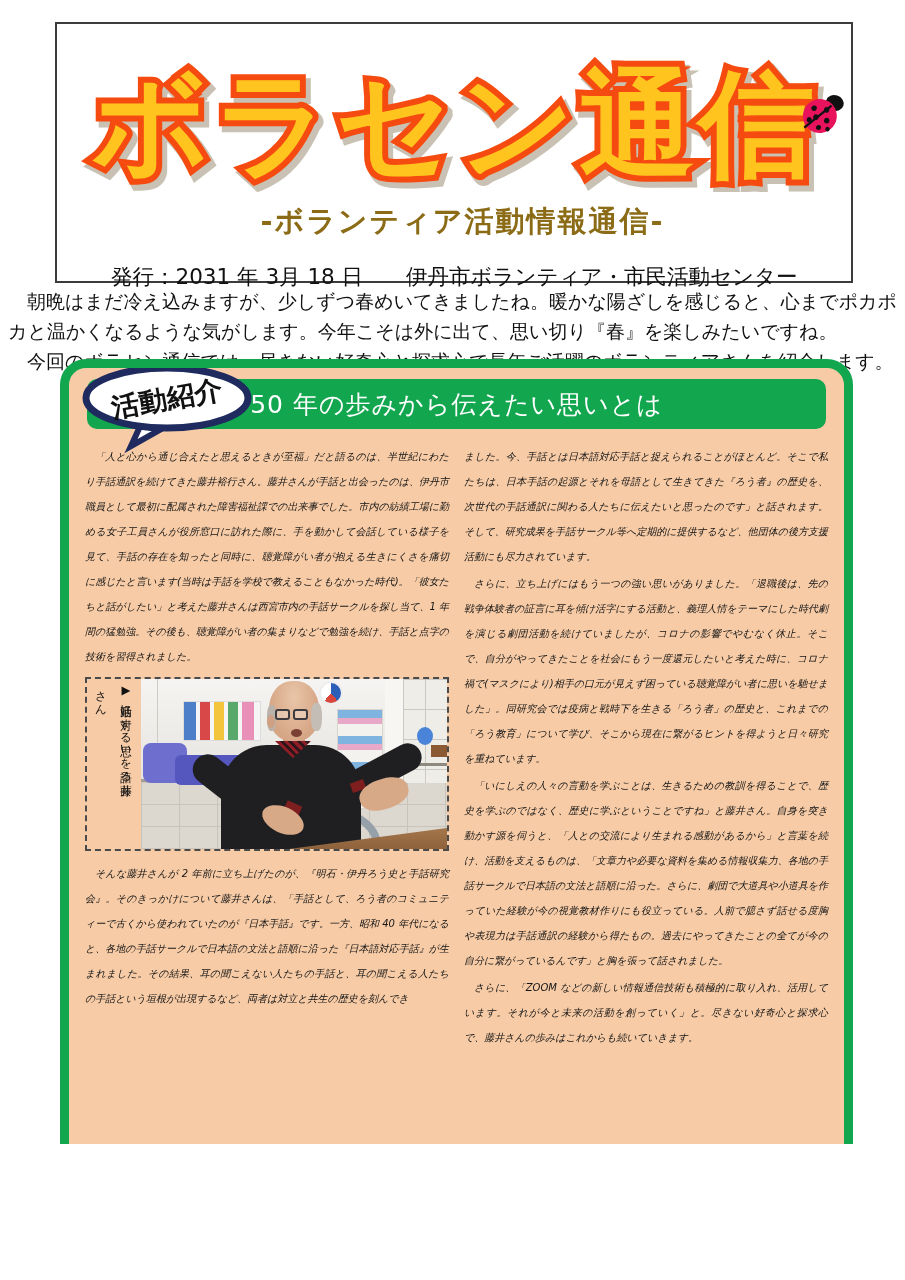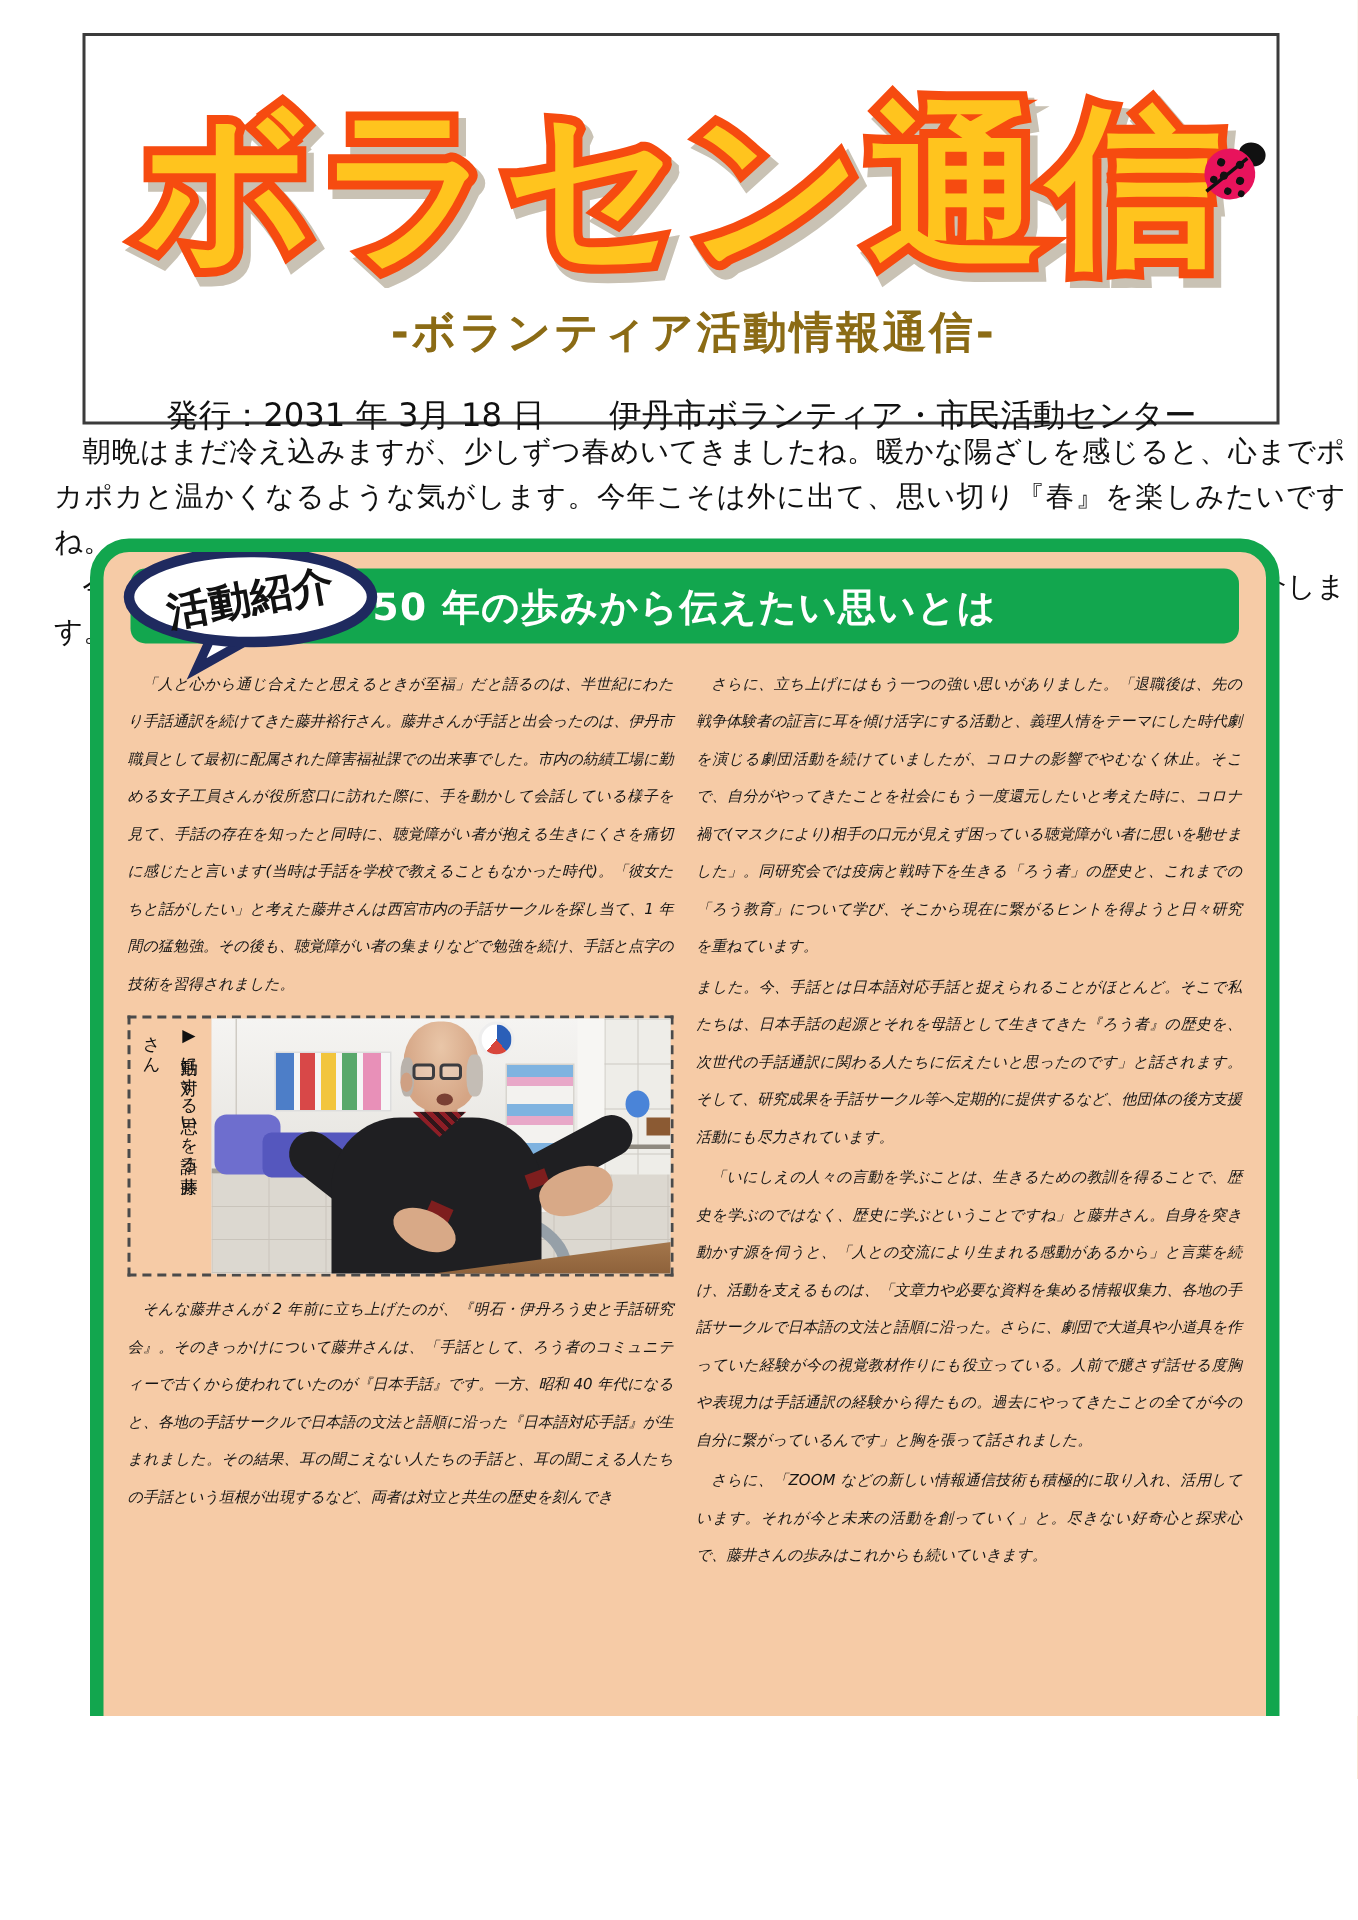--- a/index.html
+++ b/index.html
@@ -31,34 +31,34 @@
   .issue-line {
     position:absolute; left:54px; top:238px; width:720px;
     font-size:21.5px; color:#111;
   }
 
   
   .intro {
     position:absolute; left:8px; top:286px; width:889px;
     font-size:19px; line-height:30px; text-align:justify; color:#111;
   }
-  .intro p { text-indent:1em;margin-left:28px; }
+  .intro p { text-indent:1em; }
 
   
   .feature {
     position:absolute; left:60px; top:359px; width:793px; height:896px;
     border:9px solid #12a64e; border-radius:26px; background:#f6cba6;
     padding:0 16px; overflow:hidden;
   }
   .feature-bar {
     margin:11px 2px 0 2px; height:50px; background:#12a64e; border-radius:10px;
     display:flex; align-items:center; justify-content:center;
   }
   .feature-heading {
-    color:#ffffff; font-weight:bold; font-size:25px; letter-spacing:1px;
+    color:#ffffff; font-weight:normal; font-size:25px; letter-spacing:1px;
   }
   .badge { position:absolute; left:8px; top:-6px; width:182px; height:92px; z-index:5; }
   .badge-text { font-weight:bold; fill:#111; font-size:27px; }
 
   .columns { display:flex; gap:15px; margin-top:15px; }
   .col { width:calc(50% - 7.5px); }
   .body-p {
     font-size:10px; line-height:25px; text-align:justify; color:#141414;
     text-indent:1em; margin-bottom:2px;font-style:italic;
   }
@@ -222,22 +222,22 @@
             <div class="ph-hand-l"></div>
             <div class="ph-hand-r"></div>
             <div class="ph-desk"></div>
           </div>
         </figure>
 
         <p class="body-p">そんな藤井さんが 2 年前に立ち上げたのが、『明石・伊丹ろう史と手話研究会』。そのきっかけについて藤井さんは、「手話として、ろう者のコミュニティーで古くから使われていたのが『日本手話』です。一方、昭和 40 年代になると、各地の手話サークルで日本語の文法と語順に沿った『日本語対応手話』が生まれました。その結果、耳の聞こえない人たちの手話と、耳の聞こえる人たちの手話という垣根が出現するなど、両者は対立と共生の歴史を刻んでき</p>
       </div>
 
       <div class="col">
+        <p class="body-p noindent">ました。今、手話とは日本語対応手話と捉えられることがほとんど。そこで私たちは、日本手話の起源とそれを母語として生きてきた『ろう者』の歴史を、次世代の手話通訳に関わる人たちに伝えたいと思ったのです」と話されます。そして、研究成果を手話サークル等へ定期的に提供するなど、他団体の後方支援活動にも尽力されています。</p>
         <p class="body-p">さらに、立ち上げにはもう一つの強い思いがありました。「退職後は、先の戦争体験者の証言に耳を傾け活字にする活動と、義理人情をテーマにした時代劇を演じる劇団活動を続けていましたが、コロナの影響でやむなく休止。そこで、自分がやってきたことを社会にもう一度還元したいと考えた時に、コロナ禍で(マスクにより)相手の口元が見えず困っている聴覚障がい者に思いを馳せました」。同研究会では疫病と戦時下を生きる「ろう者」の歴史と、これまでの「ろう教育」について学び、そこから現在に繋がるヒントを得ようと日々研究を重ねています。</p>
-        <p class="body-p noindent">ました。今、手話とは日本語対応手話と捉えられることがほとんど。そこで私たちは、日本手話の起源とそれを母語として生きてきた『ろう者』の歴史を、次世代の手話通訳に関わる人たちに伝えたいと思ったのです」と話されます。そして、研究成果を手話サークル等へ定期的に提供するなど、他団体の後方支援活動にも尽力されています。</p>
         <p class="body-p">「いにしえの人々の言動を学ぶことは、生きるための教訓を得ることで、歴史を学ぶのではなく、歴史に学ぶということですね」と藤井さん。自身を突き動かす源を伺うと、「人との交流により生まれる感動があるから」と言葉を続け、活動を支えるものは、「文章力や必要な資料を集める情報収集力、各地の手話サークルで日本語の文法と語順に沿った。さらに、劇団で大道具や小道具を作っていた経験が今の視覚教材作りにも役立っている。人前で臆さず話せる度胸や表現力は手話通訳の経験から得たもの。過去にやってきたことの全てが今の自分に繋がっているんです」と胸を張って話されました。</p>
         <p class="body-p">さらに、「ZOOM などの新しい情報通信技術も積極的に取り入れ、活用しています。それが今と未来の活動を創っていく」と。尽きない好奇心と探求心で、藤井さんの歩みはこれからも続いていきます。</p>
       </div>
 
     </div>
   </section>
 
 </div>
 
 </body></html>

